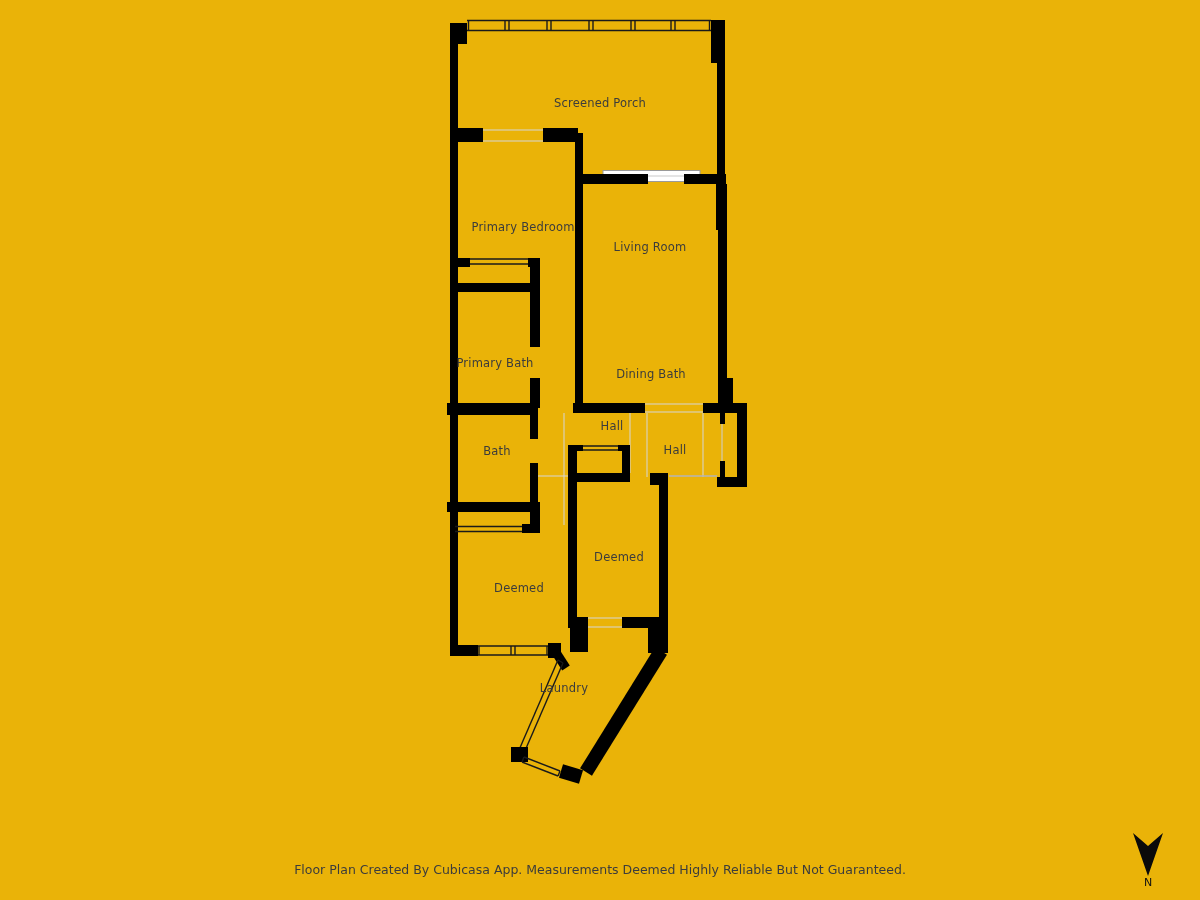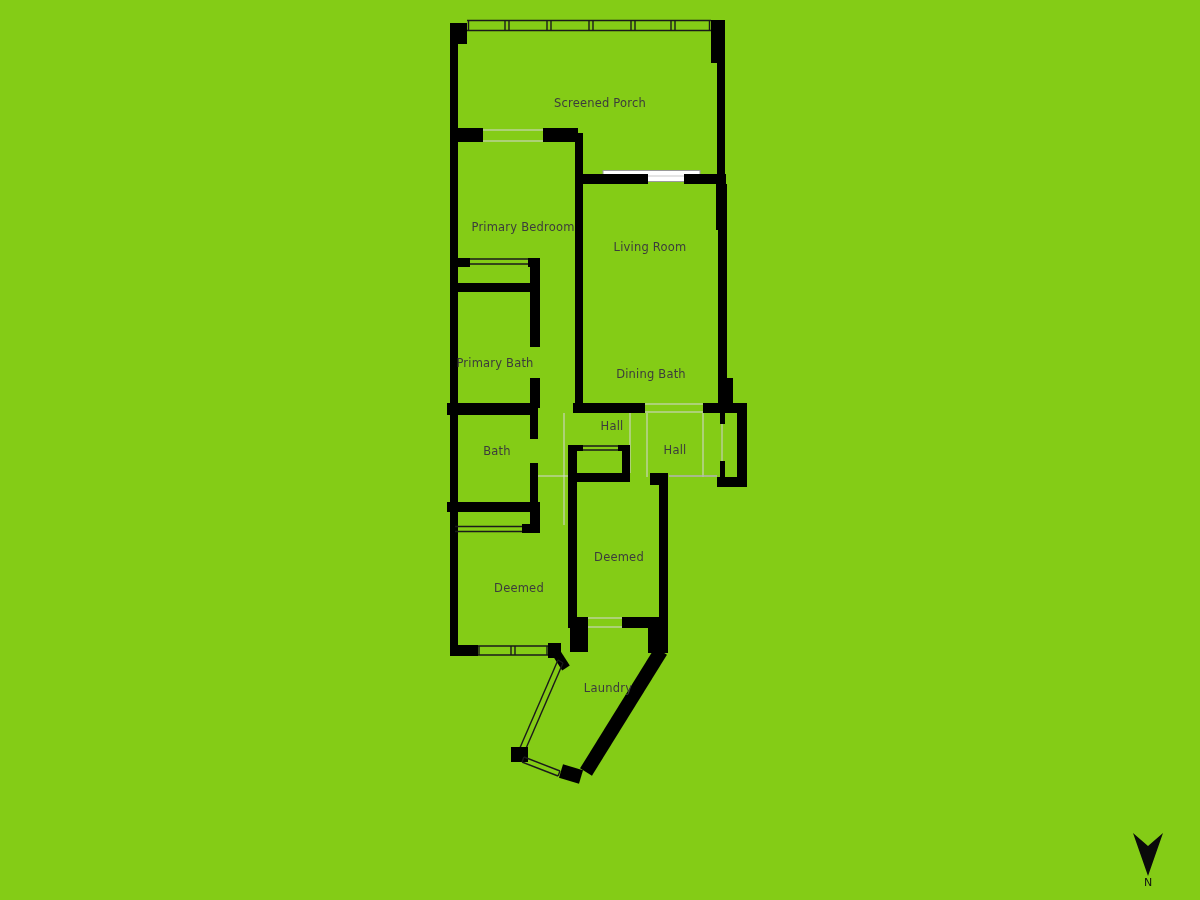--- a/index.html
+++ b/index.html
@@ -1,19 +1,19 @@
 <!DOCTYPE html>
 <html><head>
 <meta charset="utf-8">
 <style>
   html,body{margin:0;padding:0;background:#ffffff;}
   #canvas{
     position:relative;
     width:1200px;height:900px;
-    background:#84cc16;
+    background:#eab308;
     font-family:"DejaVu Sans","Liberation Sans",sans-serif;
     overflow:hidden;
   }
   #plan-svg{position:absolute;left:0;top:0;}
   .room-label{
     position:absolute;
     transform:translate(-50%,-50%);
     font-size:11.5px;
     color:#3c3c3c;
     letter-spacing:.2px;
@@ -193,18 +193,19 @@
   <div class="room-label" style="left:600px;top:103px">Screened Porch</div>
   <div class="room-label" style="left:523px;top:227px">Primary Bedroom</div>
   <div class="room-label" style="left:650px;top:247px">Living Room</div>
   <div class="room-label" style="left:495px;top:363px">Primary Bath</div>
   <div class="room-label" style="left:651px;top:374px">Dining Bath</div>
   <div class="room-label" style="left:612px;top:426px">Hall</div>
   <div class="room-label" style="left:497px;top:451px">Bath</div>
   <div class="room-label" style="left:675px;top:450px">Hall</div>
   <div class="room-label" style="left:619px;top:557px">Deemed</div>
   <div class="room-label" style="left:519px;top:588px">Deemed</div>
-  <div class="room-label" style="left:608px;top:688px">Laundry</div>
+  <div class="room-label" style="left:564px;top:688px">Laundry</div>
 
   <div id="compass-label">N</div>
 
+  <div id="footer-disclaimer">Floor Plan Created By Cubicasa App. Measurements Deemed Highly Reliable But Not Guaranteed.</div>
 
 </div>
 
 </body></html>

